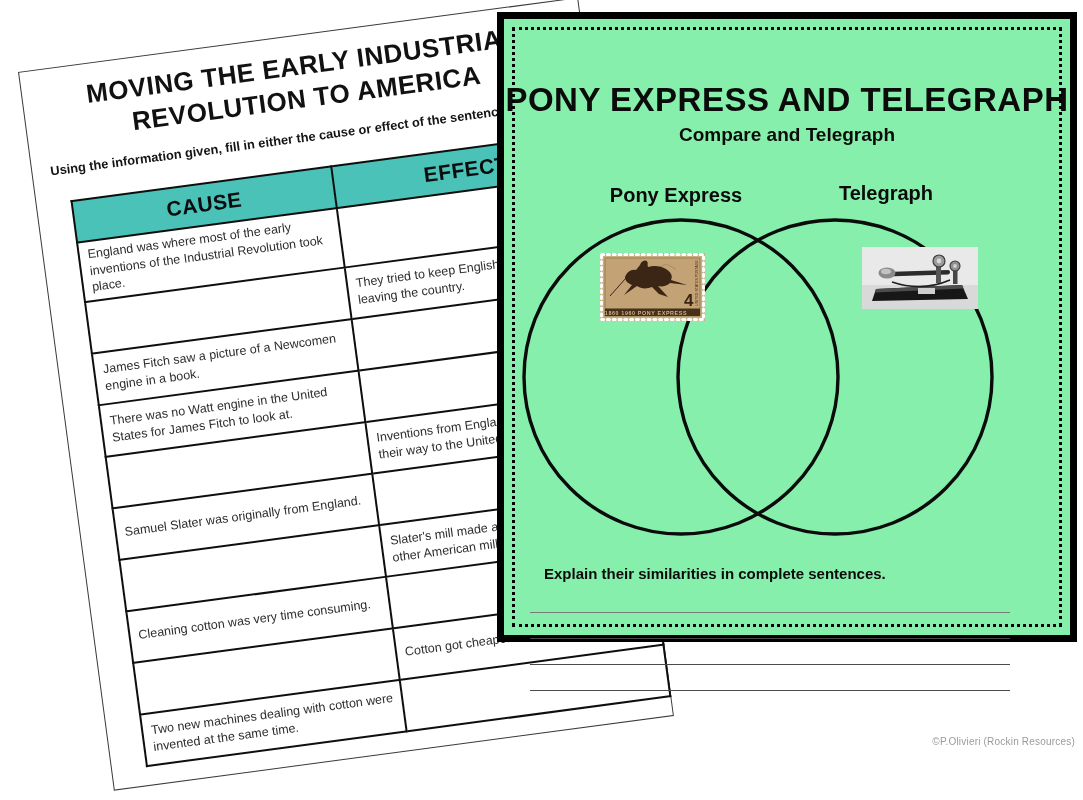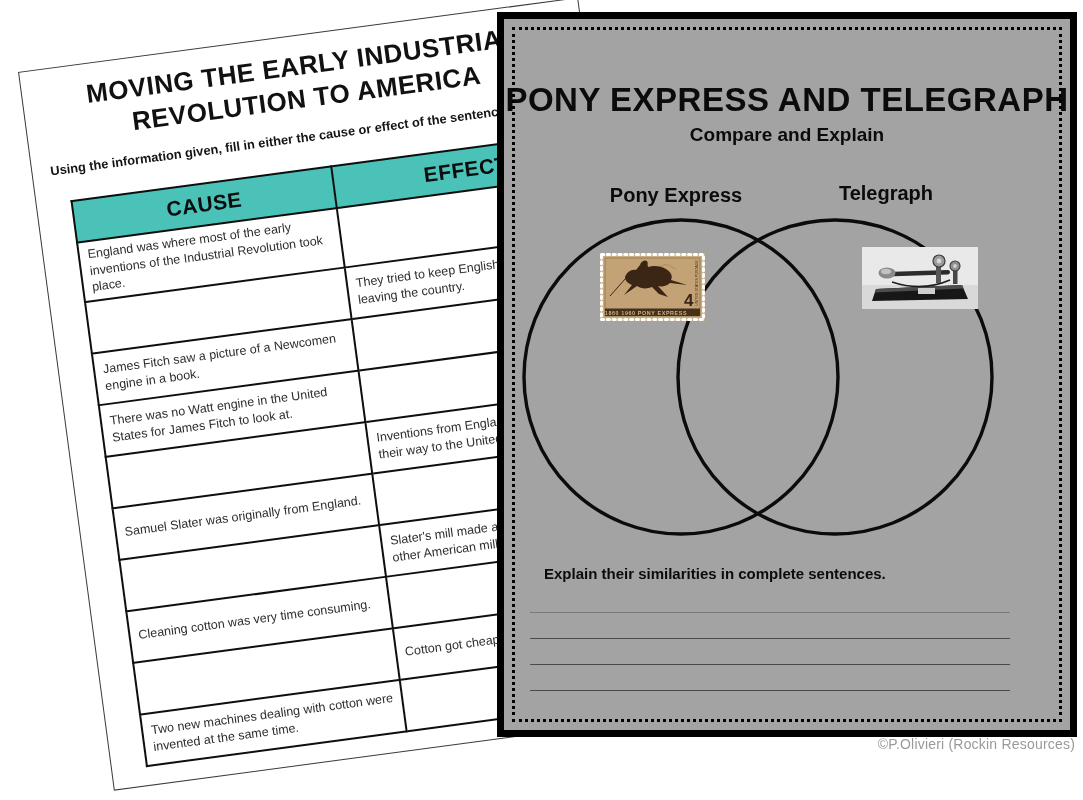--- a/index.html
+++ b/index.html
@@ -34,22 +34,22 @@
   }
   .pl-table td {
     height: 52px; font-size: 12.5px; color: #2d2d2d; line-height: 1.32;
     padding: 4px 4px 4px 8px; white-space: pre-line; font-weight: 500;
   }
   .col-cause { width: 262px; }
   .col-effect { width: 266px; }
 
   
   .page-right {
-    position: absolute; left: 497px; top: 12px; width: 580px; height: 725px;
-    background: #a3a3a3; border: 7px solid #000; z-index: 2;
+    position: absolute; left: 497px; top: 12px; width: 580px; height: 630px;
+    background: #86efac; border: 7px solid #000; z-index: 2;
   }
   .dotted-frame {
     position: absolute; left: 8px; top: 8px; right: 8px; bottom: 8px;
     border: 3px dotted #000; pointer-events: none;
   }
   .pr-title {
     margin-top: 62px; text-align: center; font-weight: bold;
     font-size: 33px; letter-spacing: 0.5px; color: #0b0b0b;
   }
   .pr-subtitle {
@@ -62,21 +62,21 @@
   .label-pony { left: 87px; top: 165px; }
   .label-telegraph { left: 297px; top: 163px; }
   .stamp-img { position: absolute; left: 96px; top: 234px; }
   .telegraph-img { position: absolute; left: 358px; top: 228px; }
   .pr-prompt { position: absolute; left: 40px; top: 546px;
     font-weight: bold; font-size: 15px; color: #0b0b0b; }
   .write-lines { position: absolute; left: 26px; top: 593px; width: 480px; }
   .write-line { width: 480px; height: 26px; border-top: 1.7px solid #4a4a4a; }
   .write-line:first-child { border-top-color: #7a7a7a; }
 
-  .credit { position: absolute; right: 8px; top: 736px; font-size: 14px;
+  .credit { position: absolute; right: 8px; top: 736px; font-size: 10px;
     color: #9a9a9a; z-index: 3; letter-spacing: 0.2px; }
 </style>
 </head>
 <body>
 
 <div class="stage">
 
   <div class="page-left">
     <div class="pl-title">
       <div>MOVING THE EARLY INDUSTRIAL</div>
@@ -139,21 +139,21 @@
             <td></td>
           </tr>
         </tbody>
     </table>
   </div>
 
   <div class="page-right">
     <div class="dotted-frame"></div>
 
     <div class="pr-title">PONY EXPRESS AND TELEGRAPH</div>
-    <div class="pr-subtitle">Compare and Explain</div>
+    <div class="pr-subtitle">Compare and Telegraph</div>
 
     <div class="venn-label label-telegraph">Telegraph</div>
     <div class="venn-label label-pony">Pony Express</div>
 
     <svg class="venn-svg" width="566" height="711">
       <circle cx="177" cy="358" r="157" fill="none" stroke="#0b0b0b" stroke-width="3.4"></circle>
       <circle cx="331" cy="358" r="157" fill="none" stroke="#0b0b0b" stroke-width="3.4"></circle>
     </svg>
 
     <svg class="stamp-img" width="105" height="68" viewBox="0 0 105 68">

